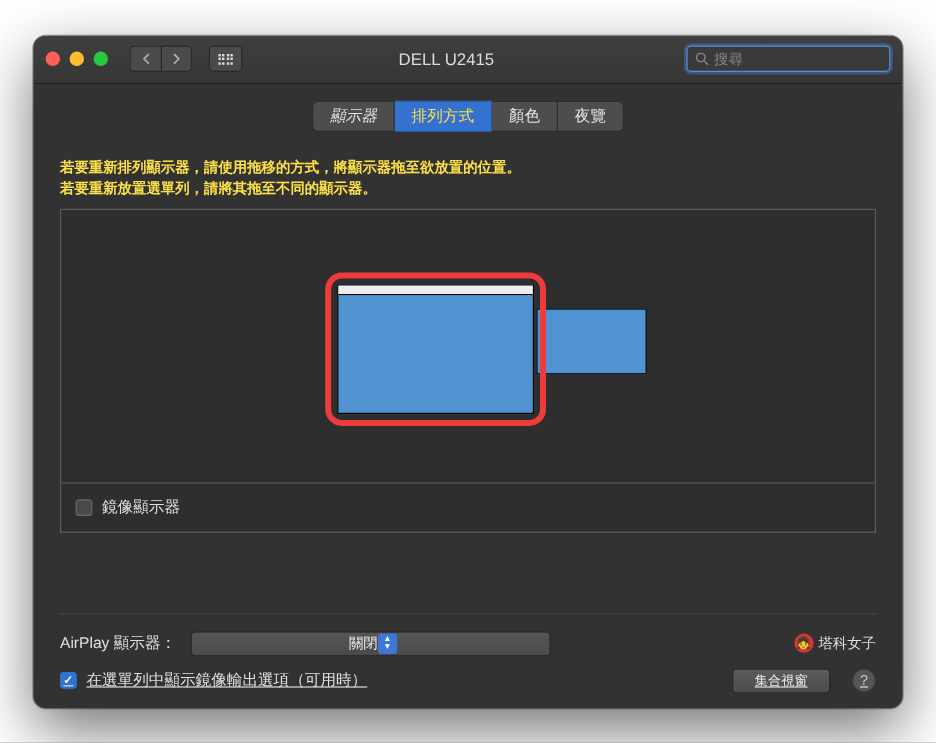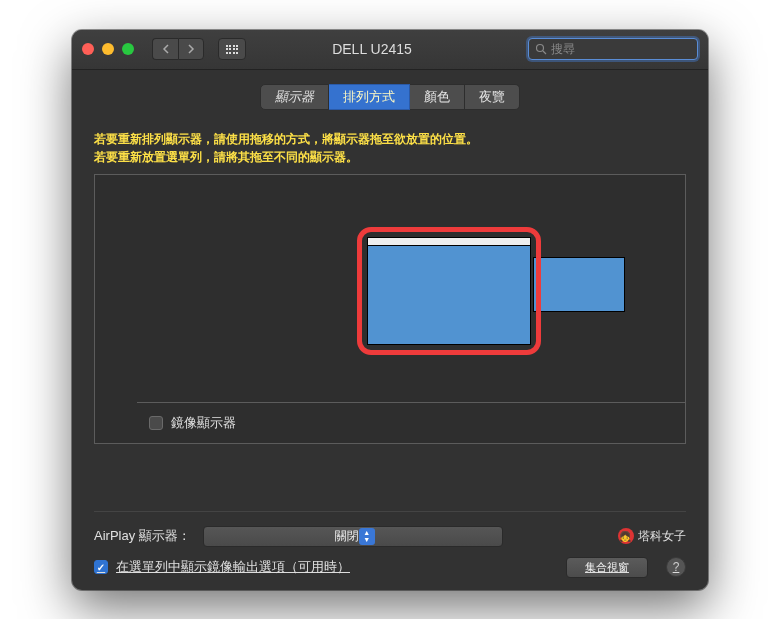--- a/index.html
+++ b/index.html
@@ -8,21 +8,21 @@
     height: 619px;
     background: transparent;
     font-family: -apple-system, "Helvetica Neue", Arial, sans-serif;
     font-size: 13px;
     color: #ddd;
     display: flex;
     justify-content: center;
     align-items: center;
   }
   .window {
-    width: 636px;
+    width: 724px;
     height: 560px;
     background: #323232;
     border-radius: 10px;
     box-shadow: 0 18px 50px rgba(0,0,0,0.55), 0 0 0 1px rgba(0,0,0,0.4);
     overflow: hidden;
     display: flex;
     flex-direction: column;
   }
   .titlebar {
     height: 40px;
@@ -87,28 +87,27 @@
   .tab {
     padding: 3px 14px;
     background: #4d4d4d;
     border: 1px solid #2d2d2d;
     font-size: 13px;
     color: #e5e5e5;
   }
   .tab:first-child { border-radius: 5px 0 0 5px; font-style: italic; }
   .tab:last-child { border-radius: 0 5px 5px 0; }
   .tab + .tab { border-left: none; }
-  .tab.active { background: #3572cf; color: #fef9c3; border-color:#2a5aa8; }
+  .tab.active { background: #3572cf; color: #fde047; border-color:#2a5aa8; }
   .instr { font-size: 12px; color: #fde047; line-height: 1.5; margin: 6px 0 8px; font-weight: bold; }
   .arrange-box {
     border: 1px solid #5c5c5c;
     background: #2e2e2e;
     height: 270px;
     position: relative;
-    padding-left: 42px;
   }
   .arrange-area {
     height: 228px;
     border-bottom: 1px solid #5c5c5c;
     position: relative;
   }
   .display-primary-highlight {
     position: absolute;
     left: 220px; top: 52px;
     width: 184px; height: 128px;

